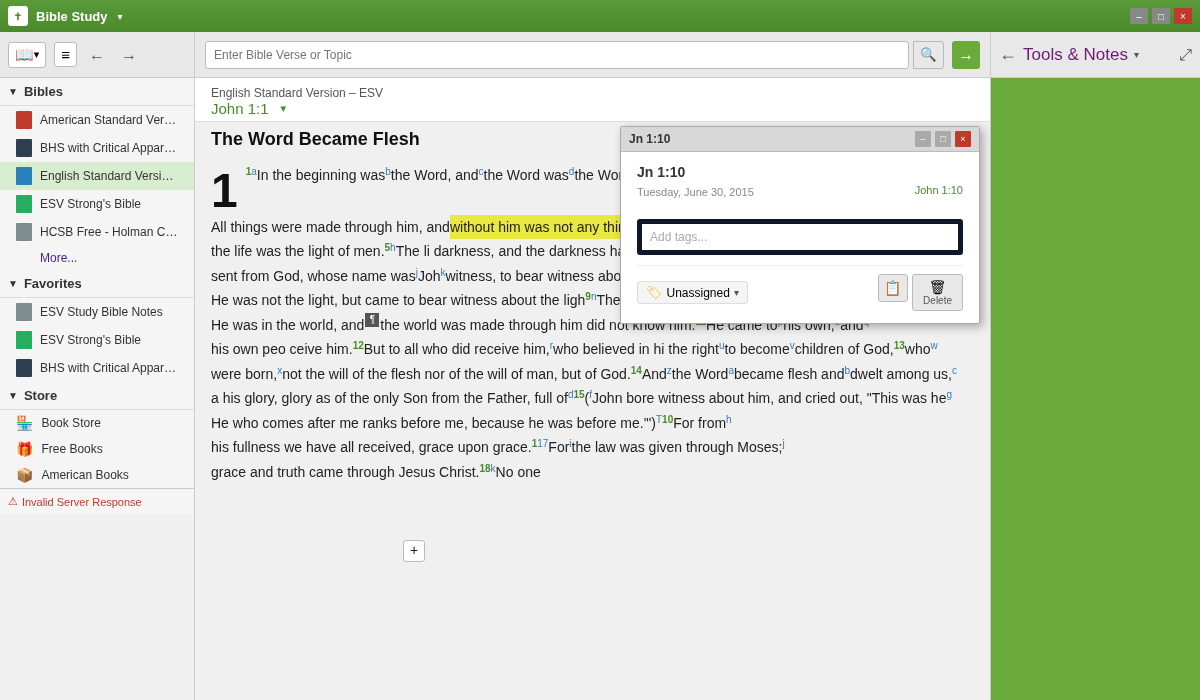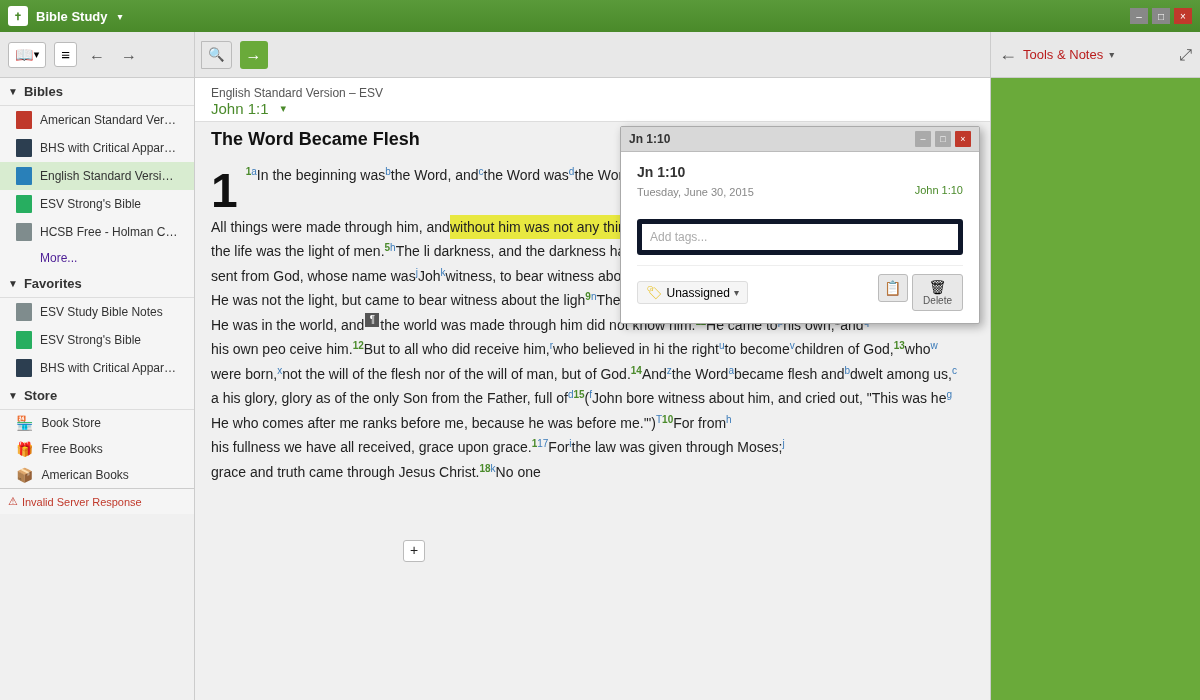--- a/index.html
+++ b/index.html
@@ -245,23 +245,23 @@
       background: #e8e8e8;
     }
     .right-panel-back {
       font-size: 18px;
       color: #555;
       cursor: pointer;
       background: none;
       border: none;
     }
     .right-panel-title {
-      font-size: 13px;
+      font-size: 17px;
       font-weight: 500;
-      color: #b91c1c;
+      color: #701a75;
     }
     .right-panel-menu { font-size: 10px; color: #555; }
     .expand-btn {
       margin-left: auto;
       background: none;
       border: none;
       font-size: 16px;
       color: #555;
       cursor: pointer;
     }
@@ -453,20 +453,21 @@
       <div style="margin-top: auto; padding: 6px 8px; border-top:1px solid #ccc; font-size:11px; color:#c0392b; display:flex; align-items:center; gap:4px;">
         <span>⚠</span>
         <span>Invalid Server Response</span>
       </div>
     </div>
   </div>
 
   <div style="flex:1; display:flex; flex-direction:column; overflow:hidden; position:relative;">
 
     <div style="height:46px; background:#e8e8e8; border-bottom:1px solid #ccc; display:flex; align-items:center; padding:0 10px; gap:8px;">
+      <input class="search-box" type="text" placeholder="Enter Bible Verse or Topic" style="">
       <button class="search-btn">🔍</button>
       <button class="nav-arrow-btn">→</button>
     </div>
 
     <div style="flex:1; overflow:hidden; position:relative; display:flex; flex-direction:column;">
 
       <div class="bible-header">
         <div class="bible-version">English Standard Version – ESV</div>
         <div class="bible-reference">
           <span>John 1:1</span>

